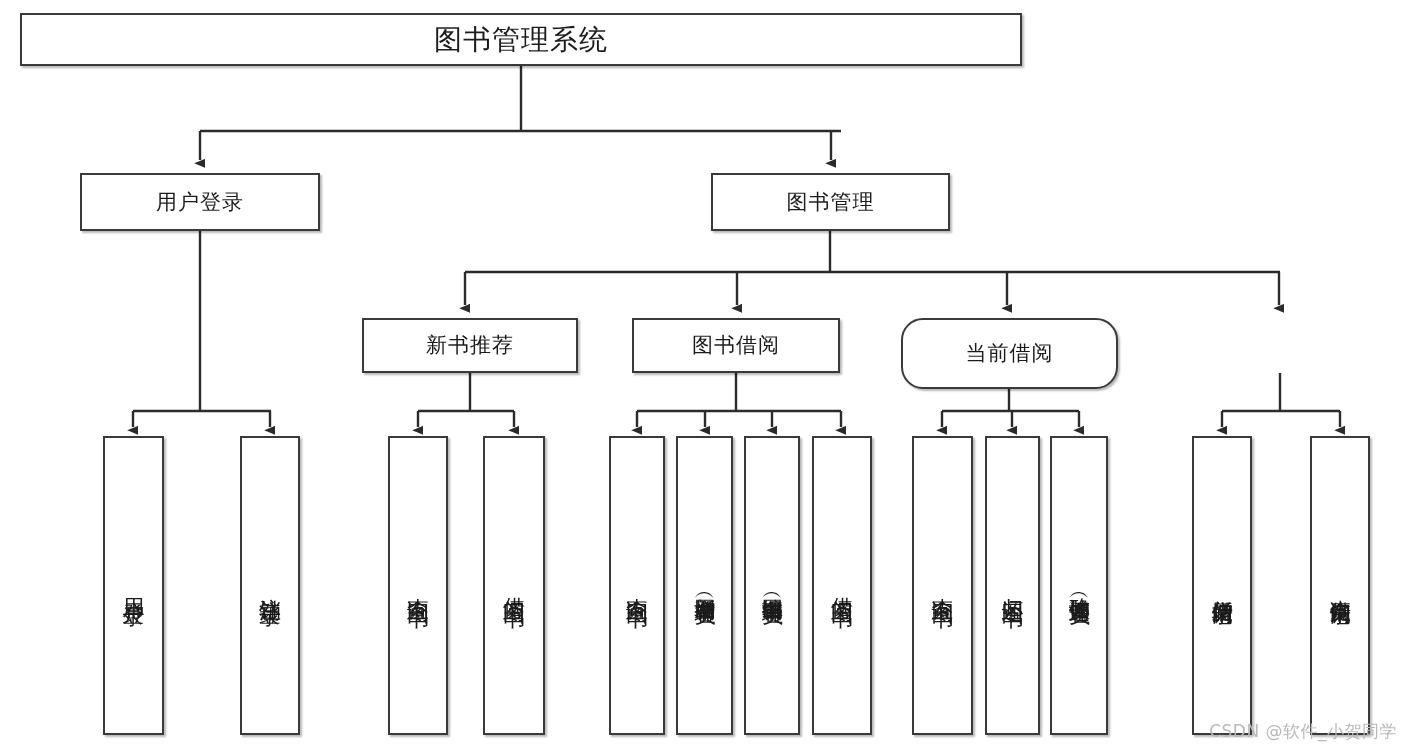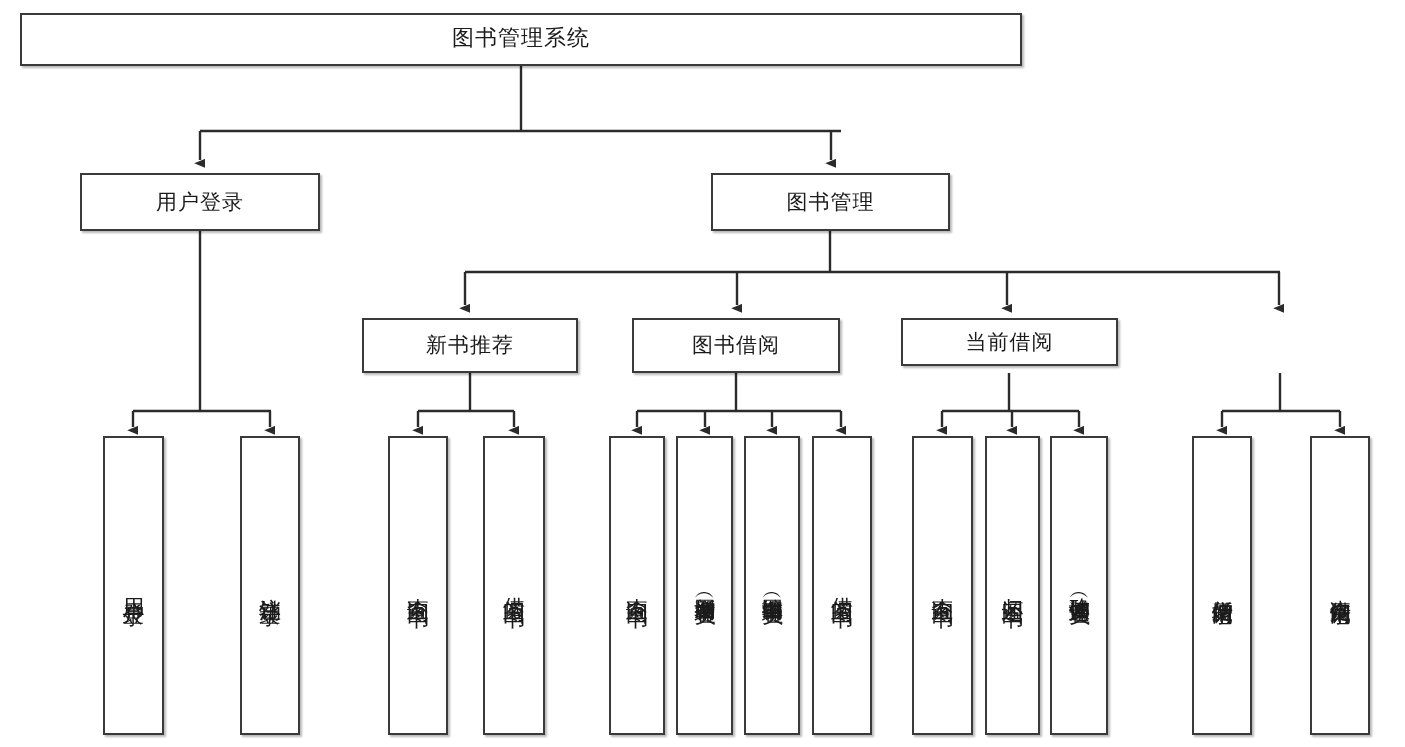--- a/index.html
+++ b/index.html
@@ -41,23 +41,22 @@
     white-space: pre;
     text-align: center;
     line-height: 1.18;
   }
   
   .node.horiz .lbl {
     font-size: 21px;
     letter-spacing: 1px;
   }
   .node.root .lbl {
-    font-size: 22px;
+    font-size: 28px;
     letter-spacing: 1px;
-    font-family: Liberation Mono, monospace;
   }
   
   .node.vert {
     align-items: center;
     justify-content: center;
     padding: 4px 0;
   }
   .node.vert .lbl {
     writing-mode: vertical-rl;
     text-orientation: upright;
@@ -146,21 +145,21 @@
   <div class="node horiz" style="left:711px; top:173px; width:239px; height:58px;align-items:center;">
     <span class="lbl">图书管理</span>
   </div>
 
   <div class="node horiz" style="left:362px; top:318px; width:216px; height:55px;">
     <span class="lbl">新书推荐</span>
   </div>
   <div class="node horiz" style="left:632px; top:318px; width:208px; height:55px;">
     <span class="lbl">图书借阅</span>
   </div>
-  <div class="node horiz" style="left:901px; top:318px; width:217px; height:48px;">
+  <div class="node horiz" style="left:901px; top:318px; width:217px; height:71px;border-radius:22px;">
     <span class="lbl">当前借阅</span>
   </div>
 
   <div class="node vert" style="left:103px; top:436px; width:61px; height:299px;">
     <span class="lbl">用户登录</span>
   </div>
   <div class="node vert" style="left:240px; top:436px; width:60px; height:299px;">
     <span class="lbl">注销登录</span>
   </div>
 
@@ -194,13 +193,14 @@
     <span class="lbl">确认归还（管理员）</span>
   </div>
 
   <div class="node vert tight" style="left:1192px; top:436px; width:60px; height:299px;">
     <span class="lbl">新增借阅记录</span>
   </div>
   <div class="node vert tight" style="left:1310px; top:436px; width:60px; height:299px;">
     <span class="lbl">查询借阅记录</span>
   </div>
 
+  <div id="watermark">CSDN @软件_小贺同学</div>
 </div>
 
 </body></html>

